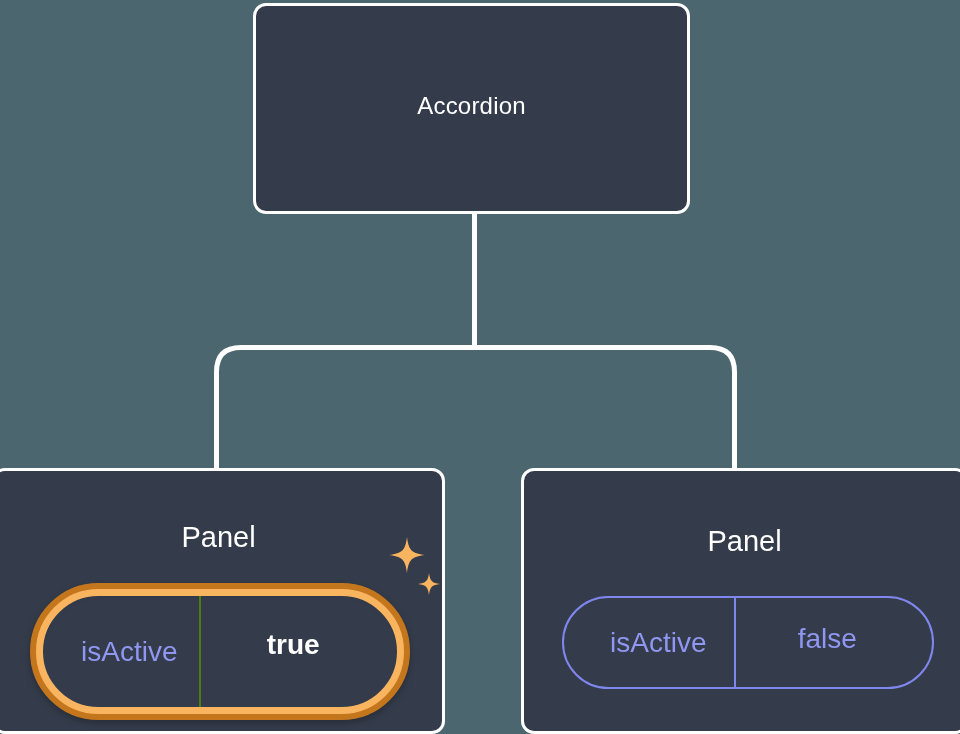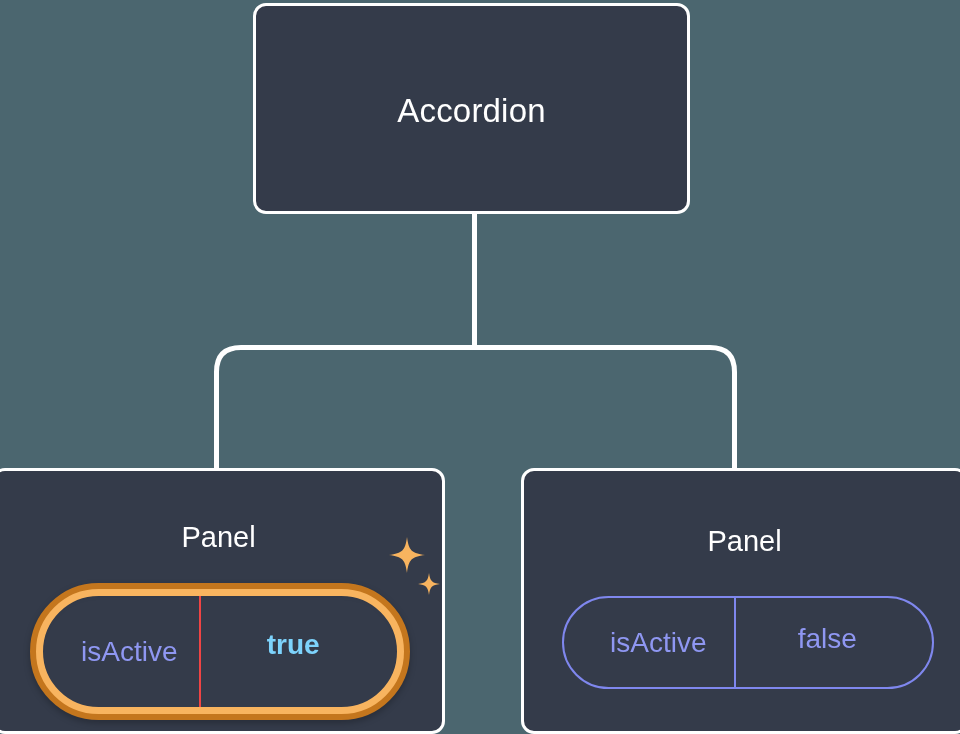--- a/index.html
+++ b/index.html
@@ -45,21 +45,21 @@
     width: 437px;
     height: 211px;
   }
   .node-root .node-title {
     position: absolute;
     left: 0;
     right: 0;
     top: 86px;
     text-align: center;
     color: #ffffff;
-    font-size: 33px;
+    font-size: 24px;
     letter-spacing: 0.2px;
   }
 
   .node-panel {
     top: 468px;
     height: 266px;
     border-bottom-left-radius: 13px;
     border-bottom-right-radius: 13px;
   }
   .node-panel-left  { left: -8px;  width: 453px; }
@@ -149,23 +149,23 @@
     white-space: nowrap;
   }
   .pill-active-inner .pill-key {
     flex: 0 0 auto;
     padding: 0 22px 0 38px;
     color: #8f97f2;
   }
   .pill-active-inner .pill-val {
     flex: 1 1 auto;
     padding: 0 34px 14px 22px;
-    color: #7dd3fc;
+    color: #ffffff;
     font-weight: bold;
-    border-left: 2px solid #ef4444;
+    border-left: 2px solid #4d7c0f;
   }
 
   
   .sparkle {
     position: absolute;
     left: 385px;
     top: 533px;
     width: 60px;
     height: 70px;
     z-index: 3;

